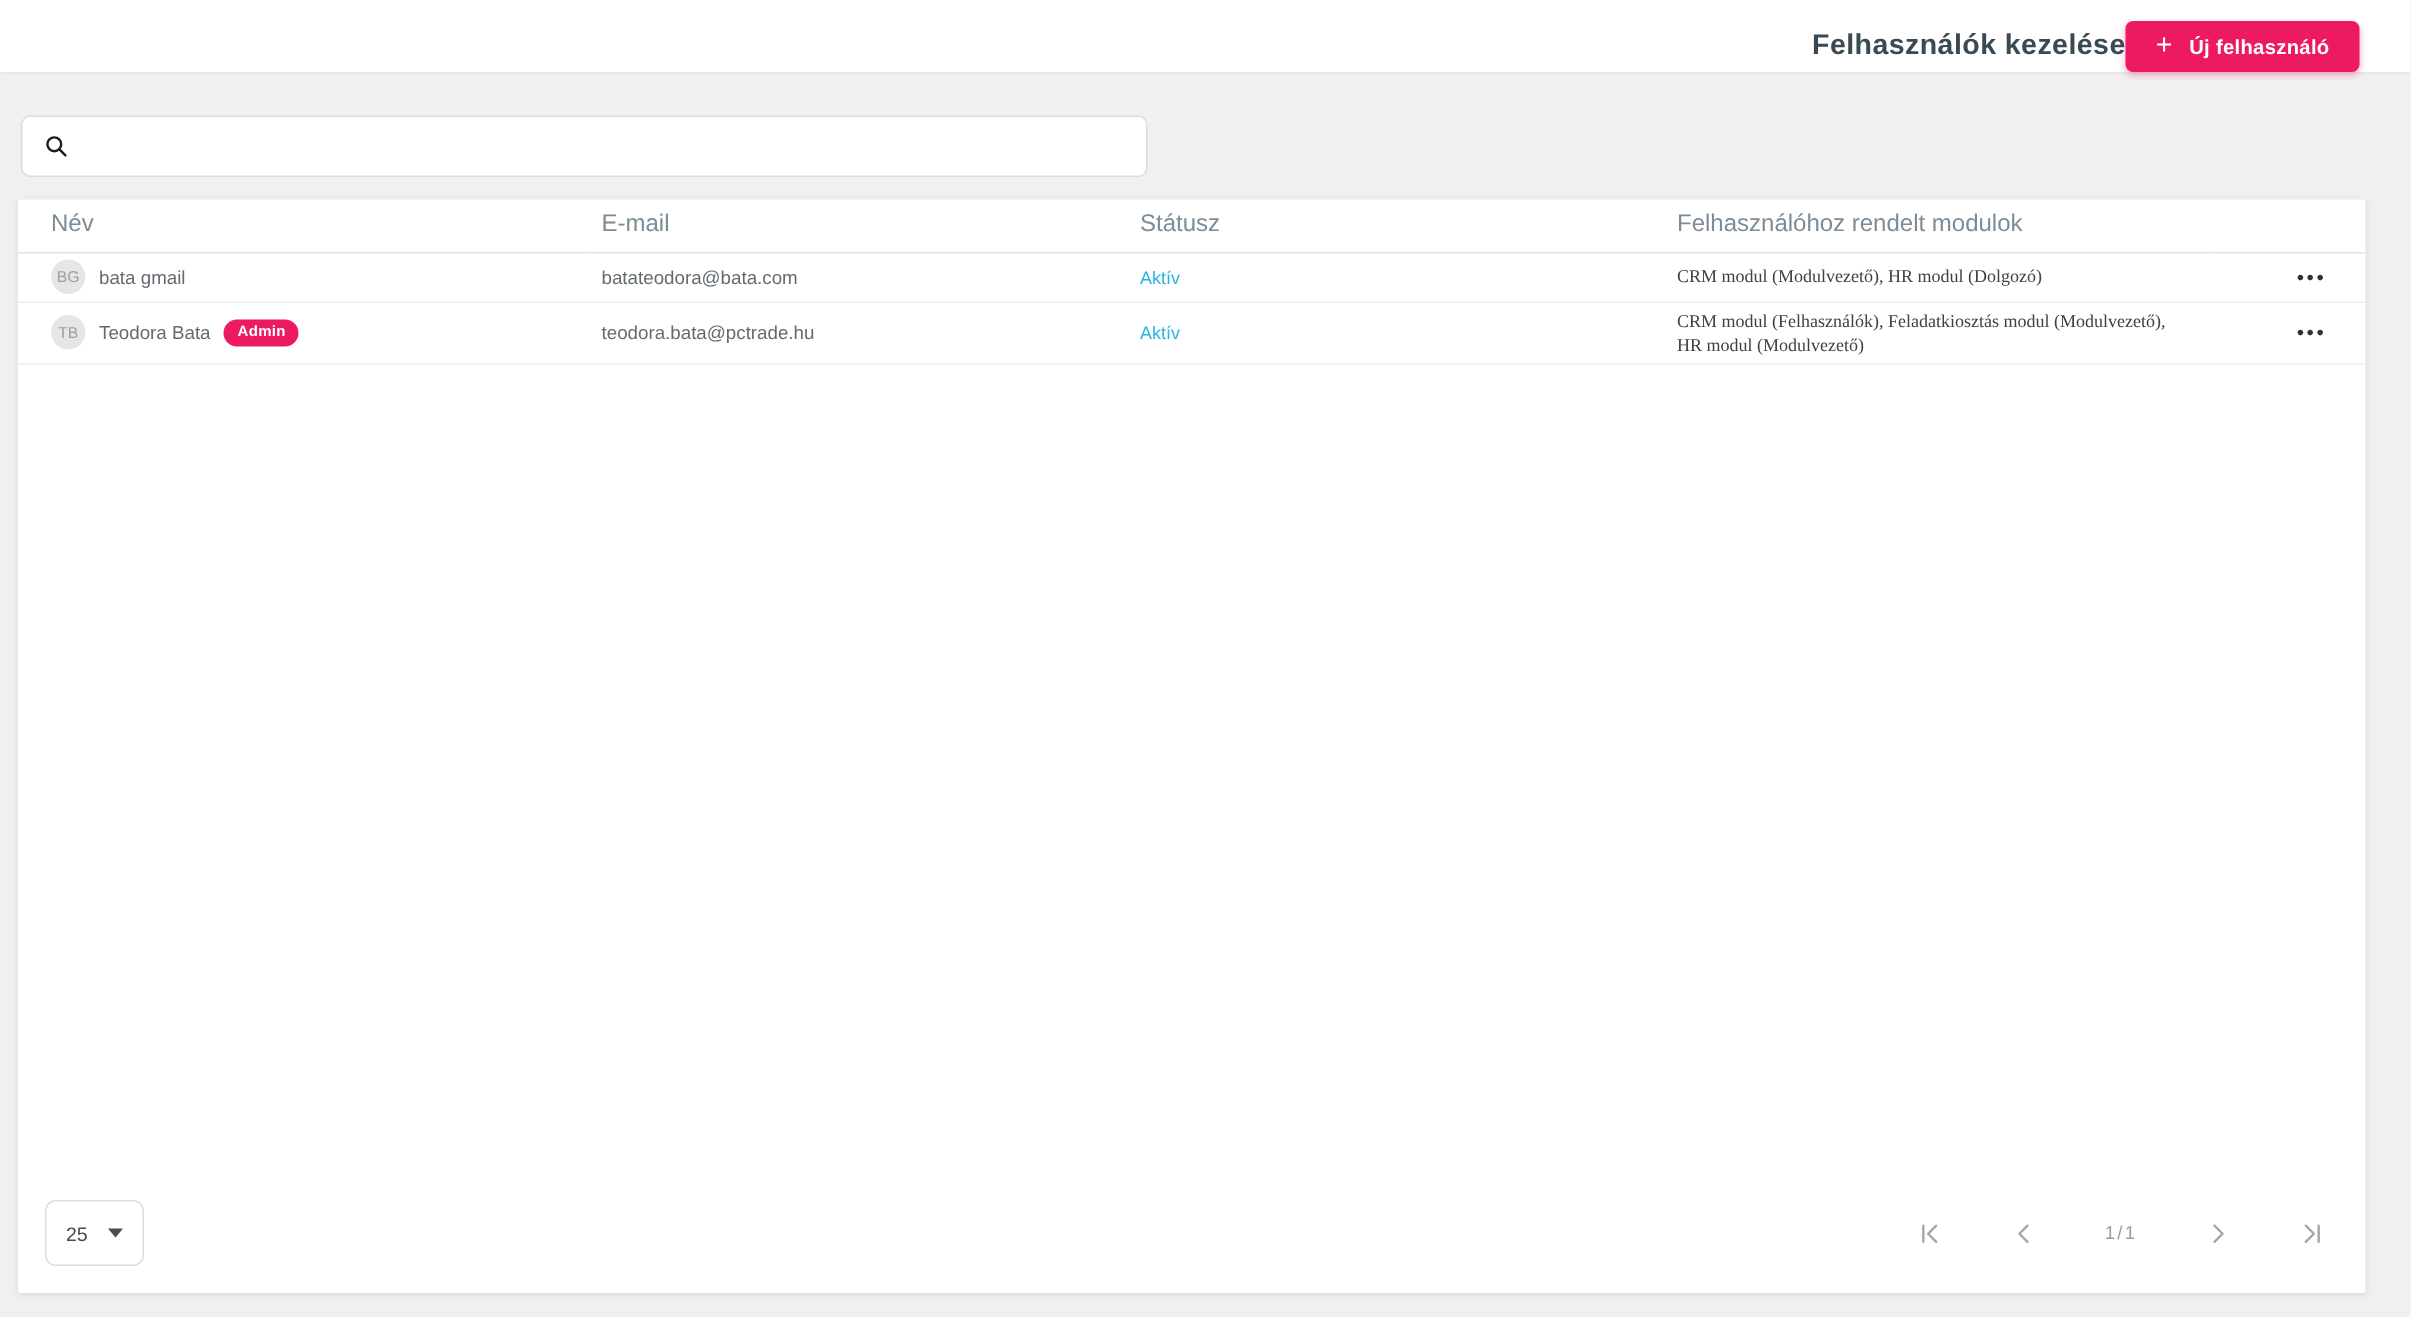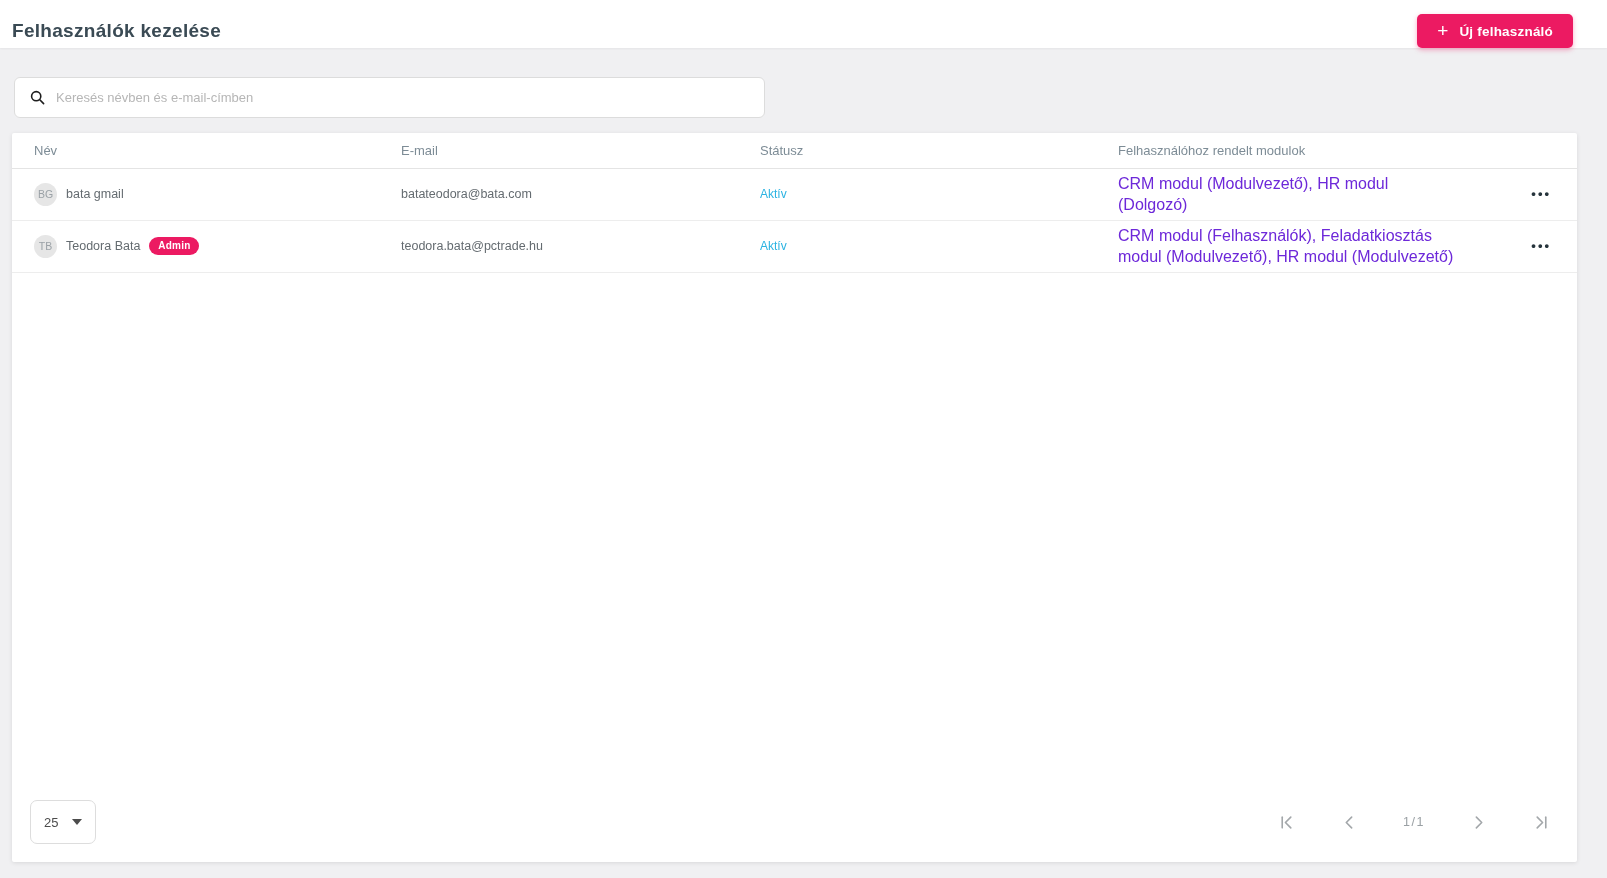--- a/index.html
+++ b/index.html
@@ -9,21 +9,21 @@
     font-family: "Liberation Sans", sans-serif;
     position: relative;
     overflow: hidden;
     --accent: #ec1a62;
     --status: #2bb3e2;
   }
 
   
   .topbar {
     height: 48px; background: #ffffff;
-    display: flex; align-items: center; justify-content: space-between;
+    display: flex; align-items: center; justify-content: flex-end;
     padding: 14px 34px 0 12px;
     box-shadow: 0 1px 2px rgba(0,0,0,0.05);
     position: relative; z-index: 3;
   }
   .page-title { font-size: 19px; font-weight: 700; color: #3a4a54; letter-spacing: 0.3px; }
   .new-user-btn {
     background: var(--accent); color: #fff; border: none; border-radius: 5px;
     height: 34px; padding: 0 20px; font-size: 13.5px; font-weight: 700;
     font-family: "Liberation Sans", sans-serif;
     display: flex; align-items: center; gap: 11px; cursor: pointer;
@@ -58,21 +58,21 @@
   .card {
     position: absolute; left: 12px; right: 30px; top: 133px; bottom: 16px;
     background: #fff; border-radius: 2px;
     box-shadow: 0 1px 4px rgba(0,0,0,0.10);
     display: flex; flex-direction: column;
   }
   table { width: 100%; border-collapse: collapse; table-layout: fixed; }
   col.c-name { width: 381px; } col.c-email { width: 359px; }
   col.c-status { width: 358px; } col.c-actions { width: 102px; }
   thead th {
-    height: 35px; font-size: 13px; font-weight: 400; color: #7d8c96;
+    height: 35px; font-size: 16px; font-weight: 400; color: #7d8c96;
     text-align: left; border-bottom: 1px solid #e4e4e4; padding: 0 8px;
   }
   th.first, td.first { padding-left: 22px; }
   tbody td {
     border-bottom: 1px solid #ededed; font-size: 12.5px; color: #646b70;
     padding: 4px 8px; height: 33px; vertical-align: middle; margin-left: 40px;
   }
   .name-wrap { display: flex; align-items: center; gap: 9px; }
   .avatar {
     width: 23px; height: 23px; border-radius: 50%; flex: 0 0 23px;
@@ -83,21 +83,21 @@
     background:
       radial-gradient(circle at 50% 30%, #e8b89f 0 26%, rgba(0,0,0,0) 27%),
       radial-gradient(circle at 50% 90%, #8c3152 0 45%, rgba(0,0,0,0) 46%),
       radial-gradient(circle at 30% 25%, #b65573 0 60%, #83304e 100%);
   }
   .badge {
     background: var(--accent); color: #fff; font-size: 10px; font-weight: 700;
     padding: 3px 9px 4px; border-radius: 10px; letter-spacing: 0.2px;
   }
   .status { color: var(--status); font-weight: 400; font-size: 12px; }
-  .modules { font-size: 16px; color: #6d28d9; line-height: 1.35; display: block; padding-right: 8px; }
+  .modules { font-size: 12px; color: #404040; line-height: 1.35; display: block; padding-right: 8px; font-family: Liberation Serif, serif; }
   td.actions { text-align: right; padding-right: 26px; }
   .dots-btn {
     border: none; background: none; color: #26343c; cursor: pointer;
     font-size: 13px; font-weight: 700; letter-spacing: 2px; line-height: 1;
   }
 
   
   .card-footer {
     margin-top: auto;
     display: flex; align-items: center; justify-content: space-between;
@@ -124,21 +124,20 @@
     <span>Új felhasználó</span>
   </button>
 </div>
 
 <div class="filters">
   <div class="input-shell search-shell">
     <svg width="15" height="15" viewBox="0 0 15 15">
       <circle cx="6.2" cy="6.2" r="4.6" fill="none" stroke="#1d1d1d" stroke-width="1.6"></circle>
       <line x1="9.8" y1="9.8" x2="13.6" y2="13.6" stroke="#1d1d1d" stroke-width="1.6" stroke-linecap="round"></line>
     </svg>
-    <input class="search-input" type="text" placeholder="Keresés névben és e-mail-címben" style="">
   </div>
 </div>
 
 <div class="card">
   <table>
     <colgroup>
       <col class="c-name">
         <col class="c-email">
         <col class="c-status">
         <col>

